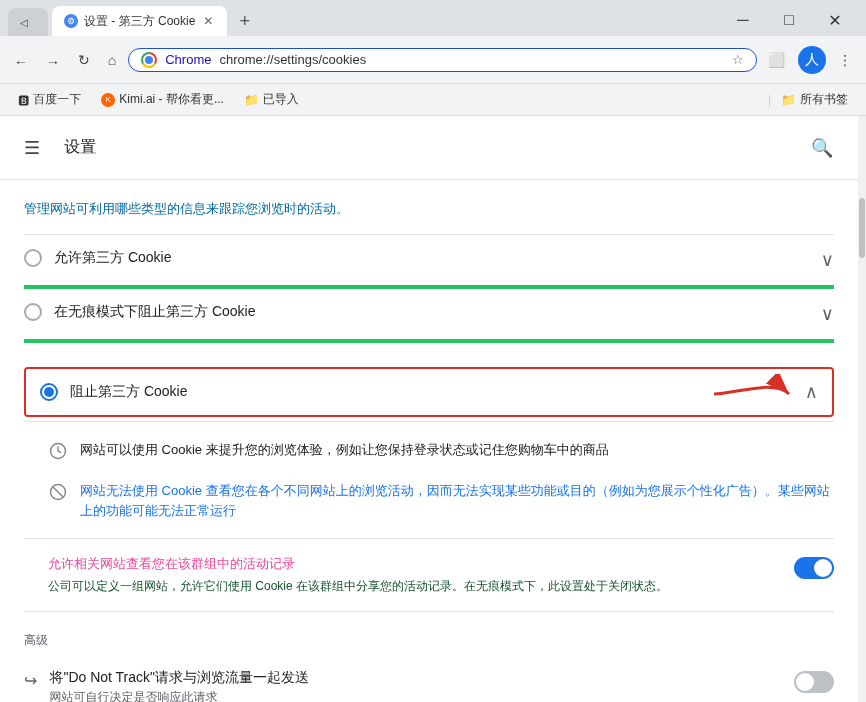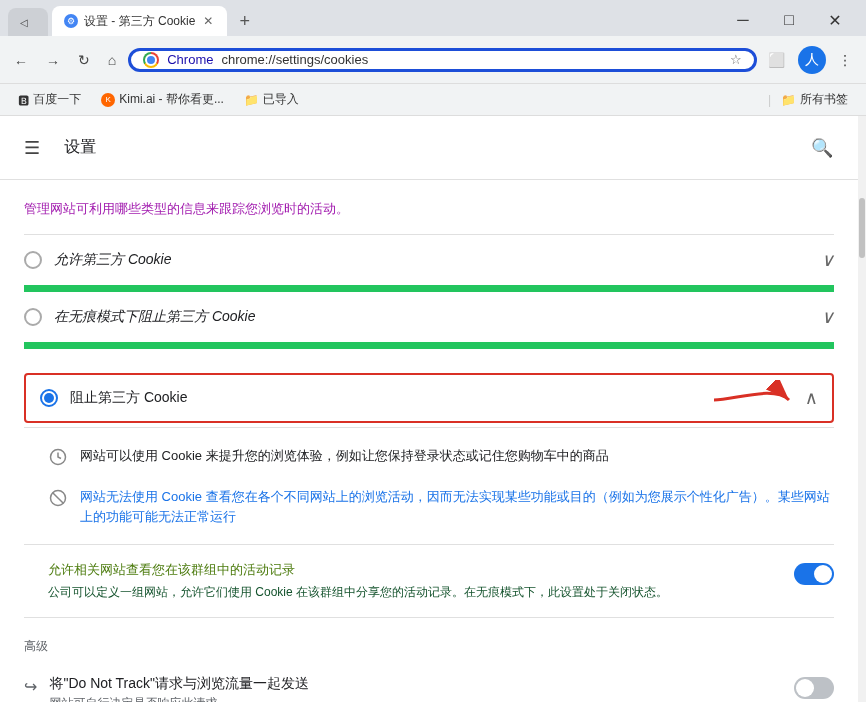--- a/index.html
+++ b/index.html
@@ -54,21 +54,21 @@
       align-items: center;
       padding: 0 8px;
       gap: 6px;
       border-bottom: 1px solid #ddd;
     }
     .toolbar-btn { background: none; border: none; cursor: pointer; padding: 6px; border-radius: 50%; color: #444; font-size: 14px; display: flex; align-items: center; justify-content: center; }
     .address-bar {
       flex: 1;
       height: 24px;
       background: #fff;
-      border: 3px solid #1d4ed8;
+      border: 1px solid #1d4ed8;
       border-radius: 20px;
       display: flex;
       align-items: center;
       padding: 0 12px;
       gap: 8px;
       font-size: 13px;
       color: #333;
     }
     .chrome-logo { width: 16px; height: 16px; border-radius: 50%; background: conic-gradient(#ea4335 0deg 120deg, #fbbc05 120deg 240deg, #34a853 240deg 360deg); position: relative; }
     .chrome-logo::after { content: ''; position: absolute; top: 50%; left: 50%; transform: translate(-50%,-50%); width: 8px; height: 8px; background: #4285f4; border-radius: 50%; border: 2px solid #fff; }
@@ -103,30 +103,28 @@
       padding: 0 16px;
       gap: 16px;
       border-bottom: 1px solid #e0e0e0;
     }
     .settings-title { font-size: 16px; font-weight: 400; color: #202124; }
     .hamburger { background: none; border: none; cursor: pointer; font-size: 18px; color: #444; padding: 8px; border-radius: 50%; }
     .search-btn { margin-left: auto; background: none; border: none; cursor: pointer; font-size: 18px; color: #444; padding: 8px; border-radius: 50%; }
 
     
     .content-body { padding: 0 24px 24px; }
-    .section-desc { color: #a21caf; font-size: 13px; padding: 20px 0 16px; border-bottom: 1px solid #e0e0e0; }
+    .section-desc { color: #0369a1; font-size: 13px; padding: 20px 0 16px; border-bottom: 1px solid #e0e0e0; }
 
     .option-row {
       display: flex;
-      align-items: center;
       padding: 14px 0;
-      border-bottom: 7px solid #22c55e;
+      border-bottom: 4px solid #22c55e;
       cursor: pointer;
       position: relative;
-      font-style: italic;
     }
 
     .radio-btn {
       width: 18px;
       height: 18px;
       border-radius: 50%;
       border: 2px solid #aaa;
       display: flex;
       align-items: center;
       justify-content: center;
@@ -151,21 +149,21 @@
     .sub-options { padding: 8px 0 8px 24px; border-bottom: 1px solid #e0e0e0; }
     .sub-option-row { display: flex; align-items: flex-start; padding: 10px 0; gap: 12px; }
     .sub-icon { width: 20px; height: 20px; flex-shrink: 0; margin-top: 1px; display: flex; align-items: center; justify-content: center; color: #888; font-size: 14px; }
     .sub-text { font-size: 13px; color: #202124; line-height: 1.5; flex: 1; }
     .sub-text.link-blue { color: #1a73e8; }
 
     
     .toggle-section { padding: 16px 0 16px 24px; border-bottom: 1px solid #e0e0e0; }
     .toggle-row { display: flex; align-items: flex-start; gap: 12px; }
     .toggle-text-block { flex: 1; }
-    .toggle-title { font-size: 13px; color: #4d7c0f; margin-bottom: 4px; }
+    .toggle-title { font-size: 13px; color: #ec4899; margin-bottom: 4px; }
     .toggle-desc { font-size: 12px; color: #14532d; line-height: 1.5; }
     .toggle { width: 40px; height: 22px; background: #1a73e8; border-radius: 11px; position: relative; cursor: pointer; flex-shrink: 0; margin-top: 2px; }
     .toggle::after { content: ''; position: absolute; top: 2px; right: 2px; width: 18px; height: 18px; background: #fff; border-radius: 50%; transition: 0.2s; }
     .toggle.off { background: #bdc1c6; }
     .toggle.off::after { left: 2px; right: auto; }
 
     
     .advanced-section { padding: 20px 0 8px; }
     .advanced-title { font-size: 12px; color: #5f6368; font-weight: 500; margin-bottom: 8px; }
     .advanced-option-row { display: flex; align-items: flex-start; padding: 12px 0; border-bottom: 1px solid #e0e0e0; gap: 12px; }

